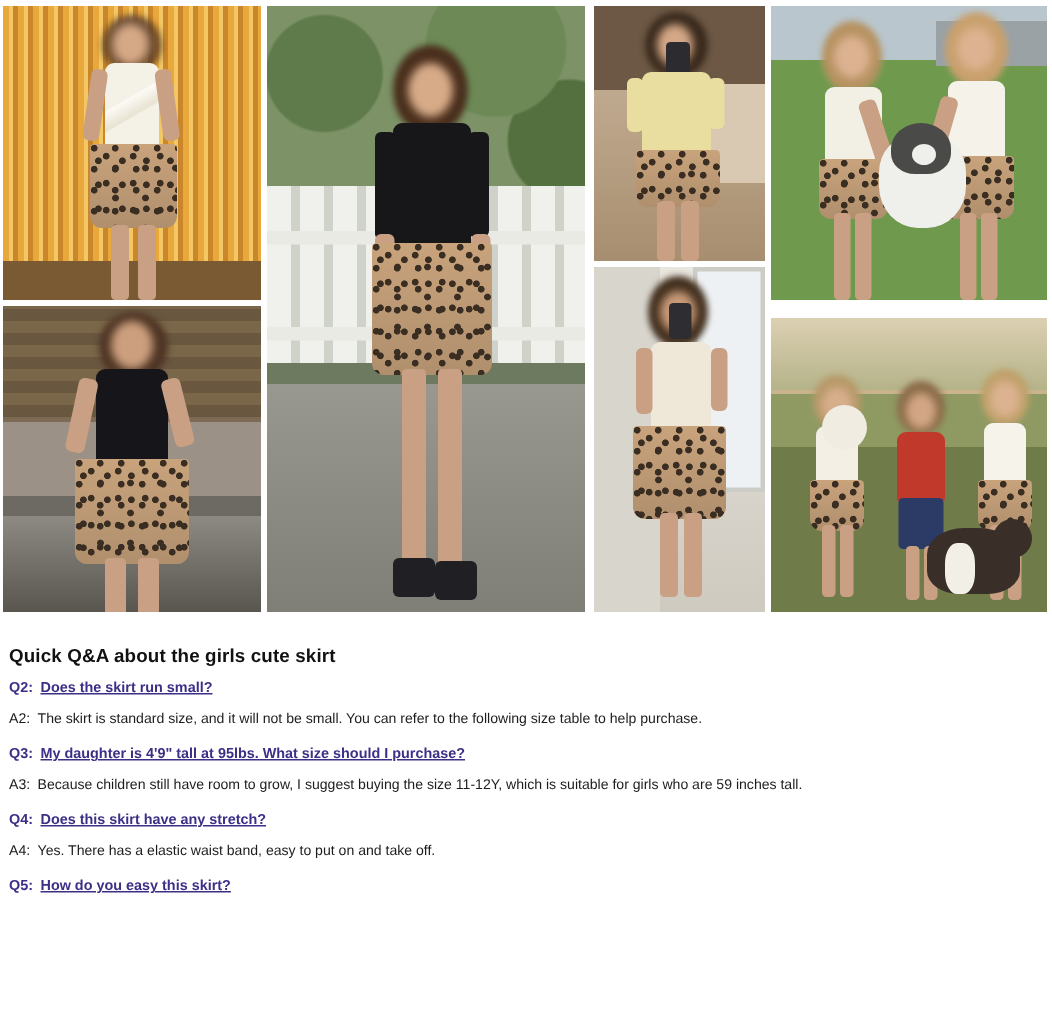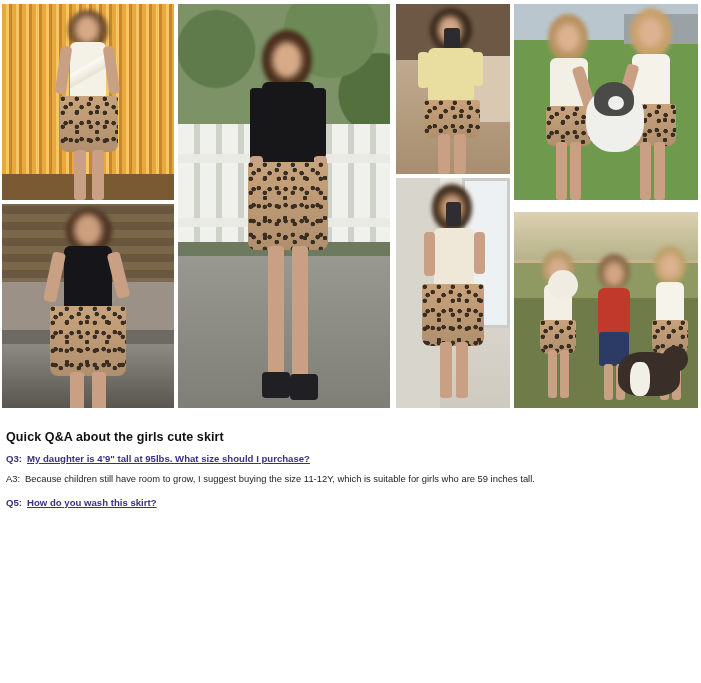--- a/index.html
+++ b/index.html
@@ -291,32 +291,46 @@
       <div style="position:absolute;left:148px;top:134px;width:26px;height:26px;background:#3a2f28;border-radius:50%;"></div>
       <div style="position:absolute;left:116px;top:150px;width:20px;height:34px;background:#f2efe7;border-radius:40%;"></div>
     </div>
   </div>
 
   <div class="qa">
     <div class="qa-title">Quick Q&amp;A about the girls cute skirt</div>
 
 
     <div class="qa-block">
+      <div class="q-line">
+        <span class="q-label">Q2:</span><span>Does the skirt run small?</span>
+      </div>
+      <div class="a-line">
+        <span class="a-label">A2:</span><span>The skirt is standard size, and it will not be small. You can refer to the following size table to help purchase.</span>
+      </div>
     </div>
 
     <div class="qa-block">
       <div class="q-line">
         <span class="q-label">Q3:</span><span>My daughter is 4'9" tall at 95lbs. What size should I purchase?</span>
       </div>
       <div class="a-line">
         <span class="a-label">A3:</span><span>Because children still have room to grow, I suggest buying the size 11-12Y, which is suitable for girls who are 59 inches tall.</span>
       </div>
     </div>
 
-
     <div class="qa-block">
       <div class="q-line">
-        <span class="q-label">Q5:</span><span>How do you wash this skirt?</span>
+        <span class="q-label">Q4:</span><span>Does this skirt have any stretch?</span>
+      </div>
+      <div class="a-line">
+        <span class="a-label">A4:</span><span>Yes. There has a elastic waist band, easy to put on and take off.</span>
+      </div>
+    </div>
+
+    <div class="qa-block">
+      <div class="q-line">
+        <span class="q-label">Q5:</span><span>How do you easy this skirt?</span>
       </div>
     </div>
   </div>
 
 </div>
 
 </body></html>

